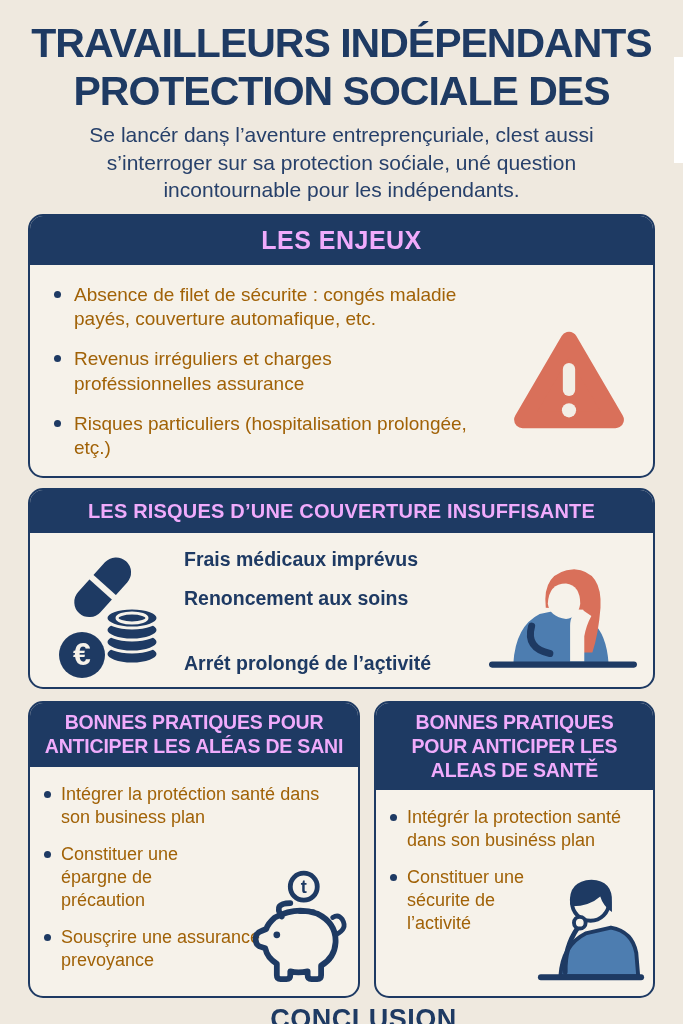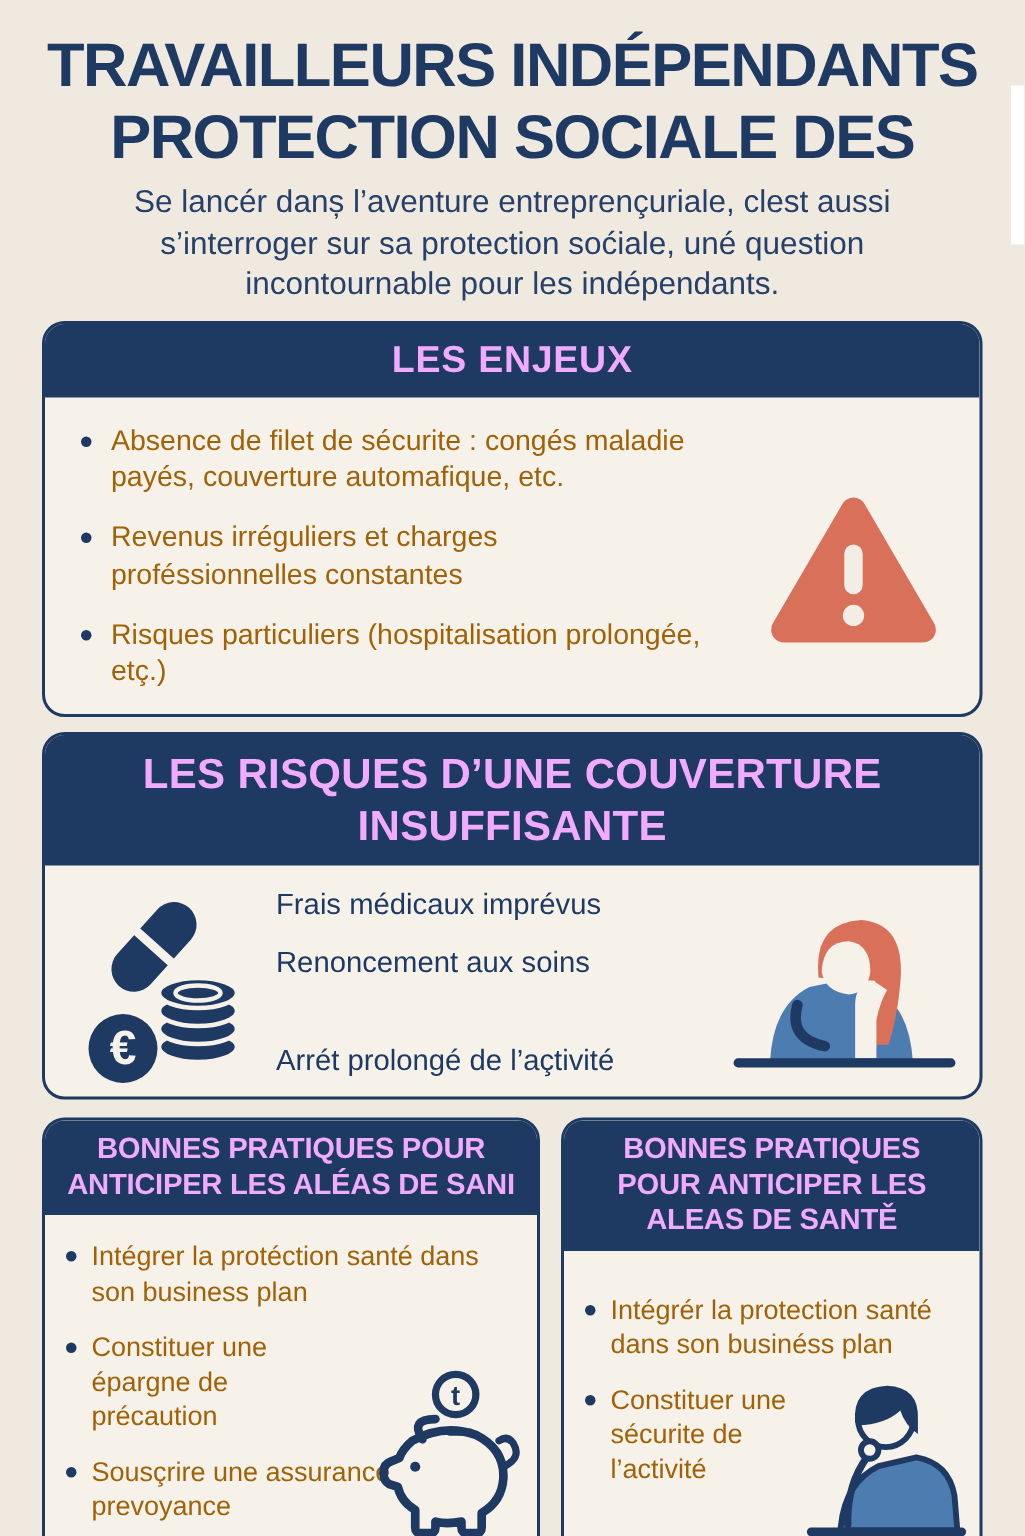--- a/index.html
+++ b/index.html
@@ -41,21 +41,21 @@
   }
   .card-head {
     background: #1e3a63;
     color: #f0abfc;
     font-weight: bold;
     text-align: center;
     padding: 9px 10px;
     line-height: 1.22;
   }
   .head-lg { font-size: 25px; letter-spacing: 0.5px; }
-  .head-md { font-size: 28px; letter-spacing: 0.2px; }
+  .head-md { font-size: 20px; letter-spacing: 0.2px; }
   .head-sm { font-size: 19.5px; letter-spacing: -0.2px; padding: 8px 10px; }
   .right-card .card-head { padding-left: 32px; padding-right: 32px; }
   .card-body { position: relative; padding: 16px 18px 12px 20px; }
 
   ul.bullets { list-style: none; }
   ul.bullets li {
     display: flex;
     align-items: flex-start;
     gap: 13px;
     font-size: 19px;
@@ -76,30 +76,30 @@
   .enjeux-body li:nth-child(2) .bt { max-width: 330px; }
   .enjeux-body li:nth-child(3) .bt { max-width: 540px; width: 540px; }
   .warning-triangle {
     position: absolute; right: 26px; top: 62px;
   }
 
   .risques-body { display: flex; align-items: center; gap: 18px; padding: 14px 14px 6px 24px; }
   .risques-icons { flex: 0 0 112px; }
   .risques-list { list-style: none; flex: 1; }
   .risques-list li {
-    font-size: 19.5px; font-weight: 400; color: #1e3a63;
+    font-size: 19.5px; font-weight: 700; color: #1e3a63;
     margin-bottom: 15px; line-height: 1.25;
   }
   .risques-list li:last-child { margin-bottom: 6px; margin-top: 40px; }
   .worried-person { flex: 0 0 152px; align-self: flex-end; margin-bottom: 2px; }
 
   .two-col { display: flex; gap: 14px; margin: 12px 28px 0; align-items: stretch; }
   .two-col .card { margin: 0; display: flex; flex-direction: column; }
   .left-card { flex: 0 0 332px; }
-  .right-card { flex: 1; gap: 12px; }
+  .right-card { flex: 1; }
   .two-col .card-body { flex: 1; padding: 16px 10px 10px 14px; }
   .two-col ul.bullets li { font-size: 18px; gap: 10px; margin-bottom: 14px; }
   .left-card li:nth-child(1) .bt { max-width: 280px; }
   .left-card li:nth-child(2) .bt { max-width: 150px; }
   .left-card li:nth-child(3) .bt { max-width: 250px; }
   .right-card li:nth-child(1) .bt { max-width: 252px; }
   .right-card li:nth-child(2) .bt { max-width: 135px; }
   .piggy-bank { position: absolute; right: 8px; top: 100px; }
   .thinking-person { position: absolute; right: 6px; bottom: 8px; }
 
@@ -124,21 +124,21 @@
 <section class="card">
   <div class="card-head head-lg">LES ENJEUX</div>
   <div class="card-body enjeux-body">
     <ul class="bullets">
       <li>
         <span class="dot"></span>
         <span class="bt">Absence de filet de sécurite : congés maladie payés, couverture automafique, etc.</span>
       </li>
       <li>
         <span class="dot"></span>
-        <span class="bt">Revenus irréguliers et charges proféssionnelles constantes</span>
+        <span class="bt">Revenus irréguliers et charges proféssionnelles assurance</span>
       </li>
       <li>
         <span class="dot"></span>
         <span class="bt">Risques particuliers (hospitalisation prolongée, etç.)</span>
       </li>
     </ul>
     <svg class="warning-triangle" width="116" height="106" viewBox="0 0 120 112">
       <path d="M60 14 L109 98 H11 Z" fill="#d9705a" stroke="#d9705a" stroke-width="18" stroke-linejoin="round"></path>
       <rect x="53.5" y="38" width="13" height="35" rx="6.5" fill="#f2eee6"></rect>
       <circle cx="60" cy="88" r="7.5" fill="#f2eee6"></circle>

